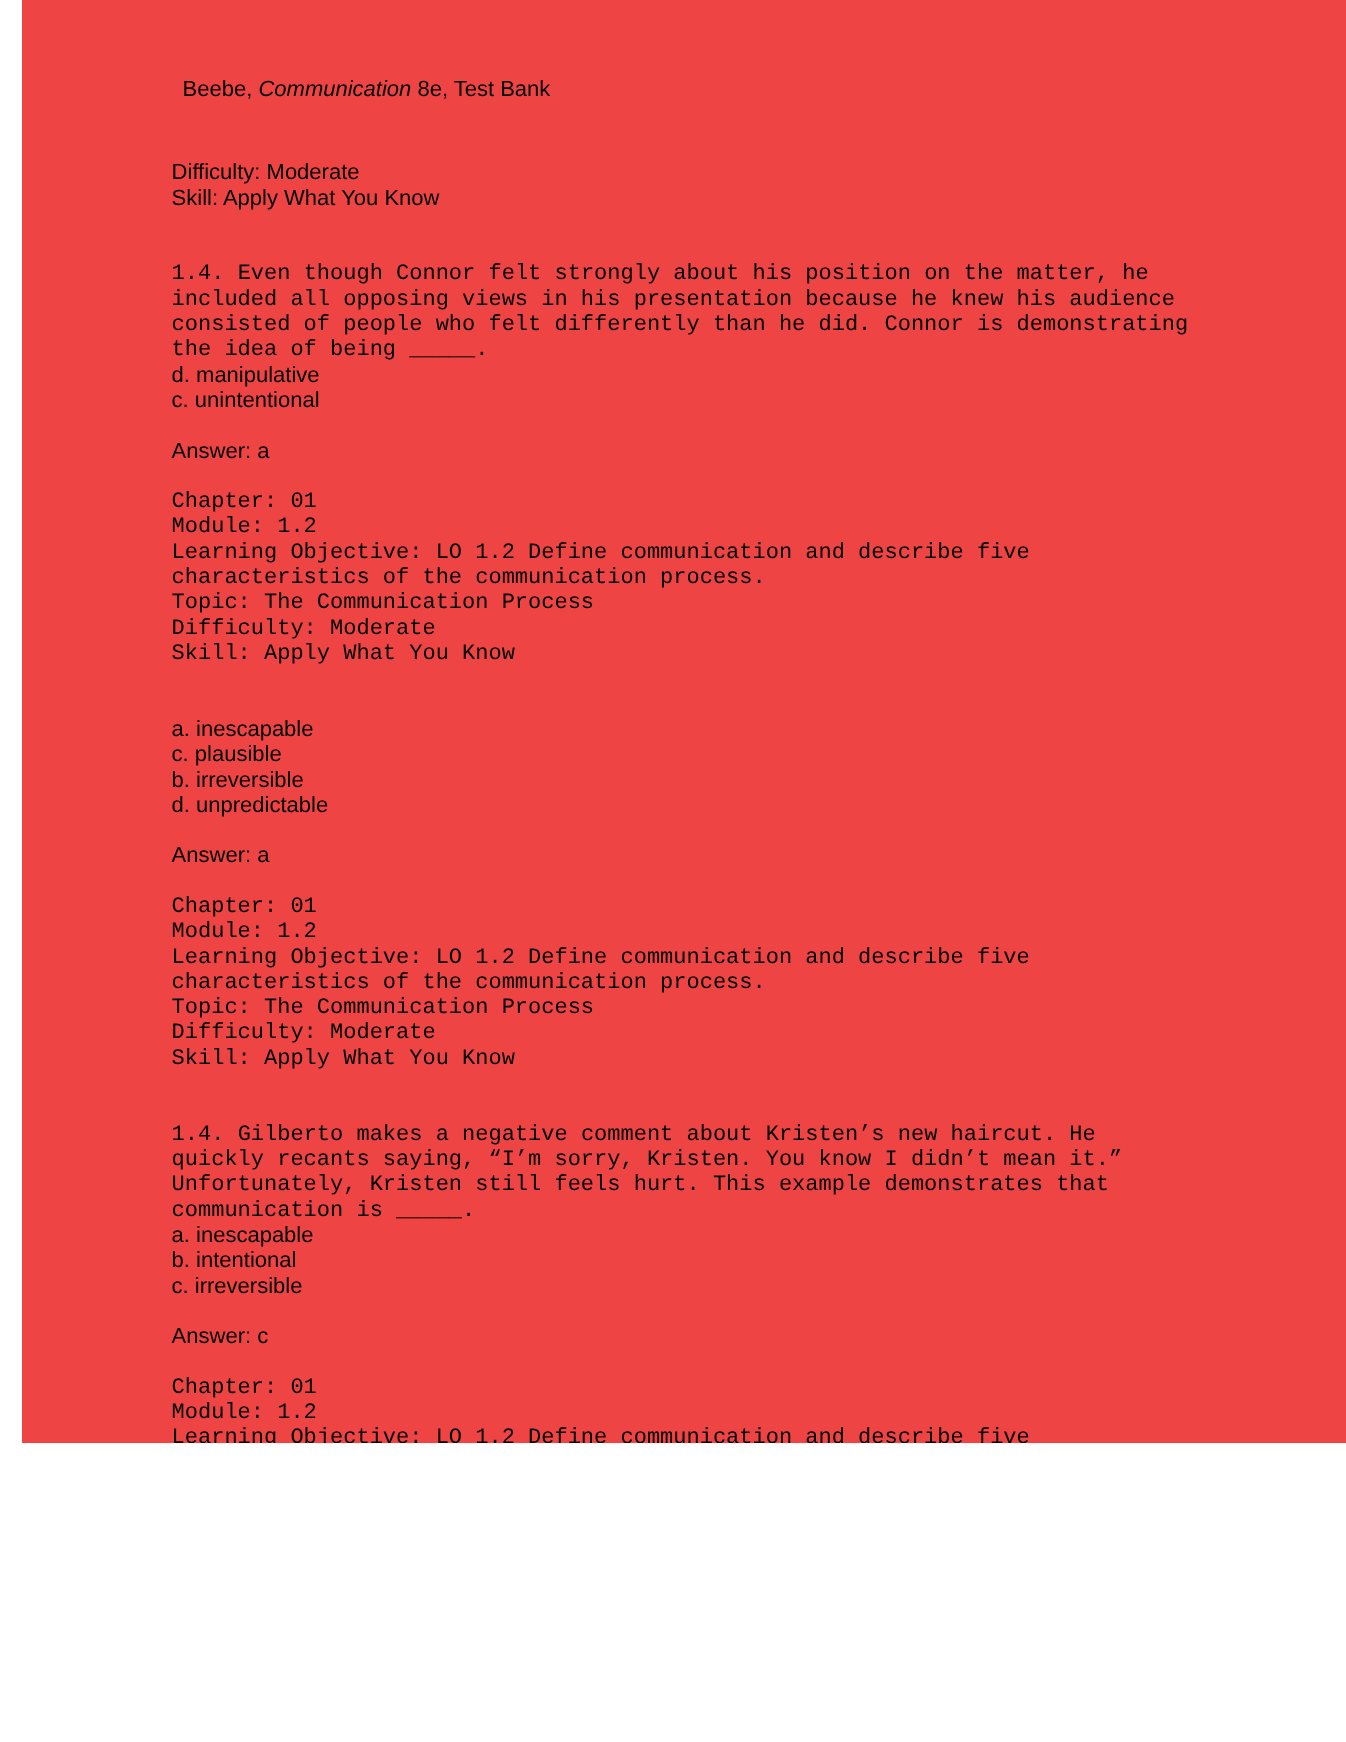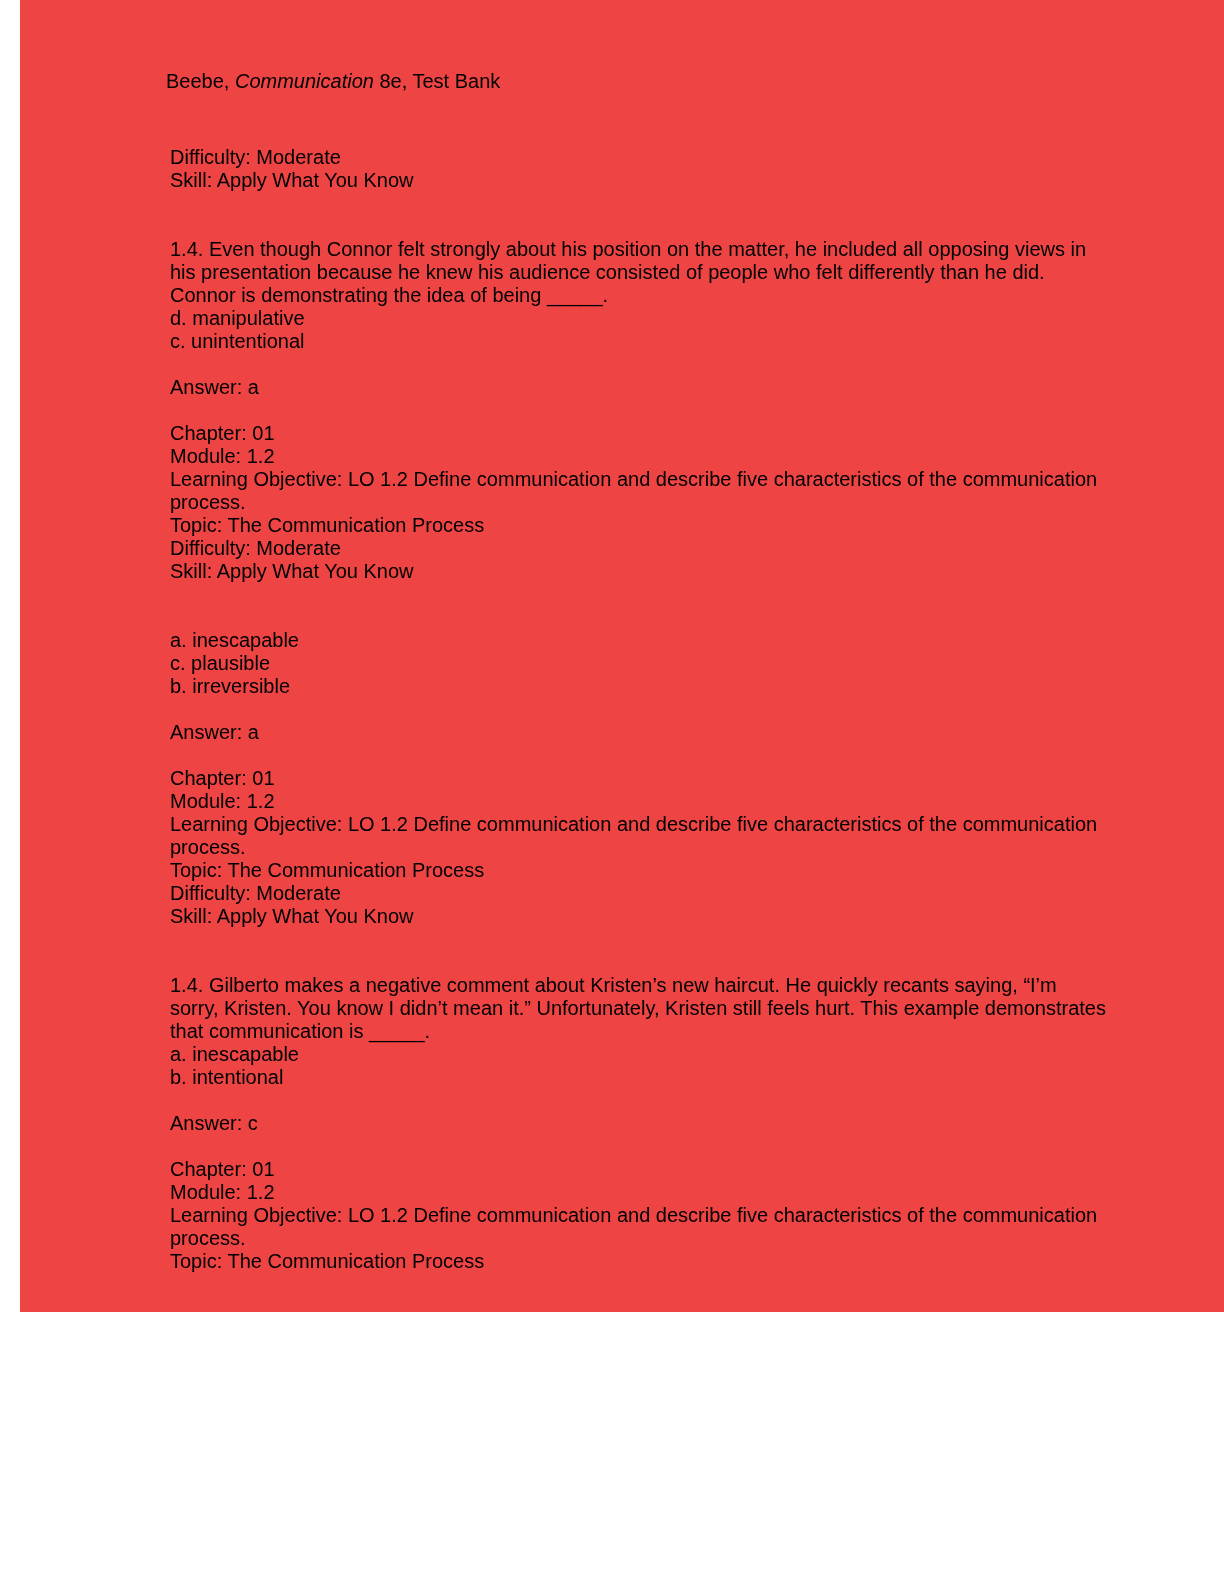--- a/index.html
+++ b/index.html
@@ -18,25 +18,25 @@
   .header {
     position: absolute;
     top: 70px;
     left: 146px;
     white-space: nowrap;
   }
   .em { font-style: italic; }
   .content {
     position: absolute;
     top: 146px;
-    left: 150px;
+    left: 136px;
     width: 936px;
   }
   .line { min-height: 23px; }
-  .para { min-height: 23px; }
+  .para { min-height: 23px; font-family: Liberation Mono, monospace; }
   .blank1 { height: 23px; }
   .blank2 { height: 46px; }
 </style>
 </head>
 <body>
 
 <div class="page">
 
   <div class="header">
     <span>Beebe,</span>
@@ -65,38 +65,40 @@
     <div class="para">Learning Objective: LO 1.2 Define communication and describe five characteristics of the communication process.</div>
     <div class="para">Topic: The Communication Process</div>
     <div class="para">Difficulty: Moderate</div>
     <div class="para">Skill: Apply What You Know</div>
 
     <div class="blank2"></div>
 
     <div class="line">a. inescapable</div>
     <div class="line">c. plausible</div>
     <div class="line">b. irreversible</div>
+    <div class="line">d. unpredictable</div>
     <div class="blank1"></div>
     <div class="line">Answer: a</div>
     <div class="blank1"></div>
     <div class="para">Chapter: 01</div>
     <div class="para">Module: 1.2</div>
     <div class="para">Learning Objective: LO 1.2 Define communication and describe five characteristics of the communication process.</div>
     <div class="para">Topic: The Communication Process</div>
     <div class="para">Difficulty: Moderate</div>
     <div class="para">Skill: Apply What You Know</div>
 
     <div class="blank2"></div>
 
     <div class="para">
       <span>1.4.</span>
       <span>Gilberto makes a negative comment about Kristen’s new haircut. He quickly recants saying, “I’m sorry, Kristen. You know I didn’t mean it.” Unfortunately, Kristen still feels hurt. This example demonstrates that communication is _____.</span>
     </div>
     <div class="line">a. inescapable</div>
     <div class="line">b. intentional</div>
+    <div class="line">c. irreversible</div>
     <div class="blank1"></div>
     <div class="line">Answer: c</div>
     <div class="blank1"></div>
     <div class="para">Chapter: 01</div>
     <div class="para">Module: 1.2</div>
     <div class="para">Learning Objective: LO 1.2 Define communication and describe five characteristics of the communication process.</div>
     <div class="para">Topic: The Communication Process</div>
 
   </div>
 </div>

